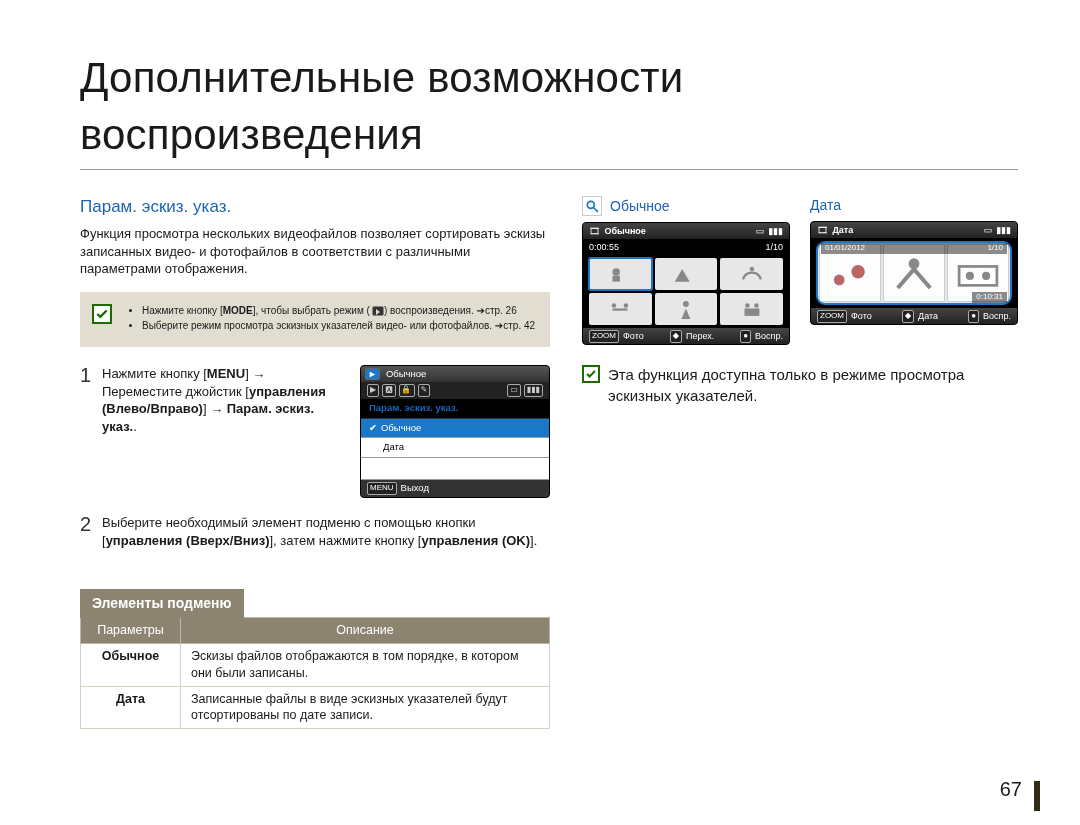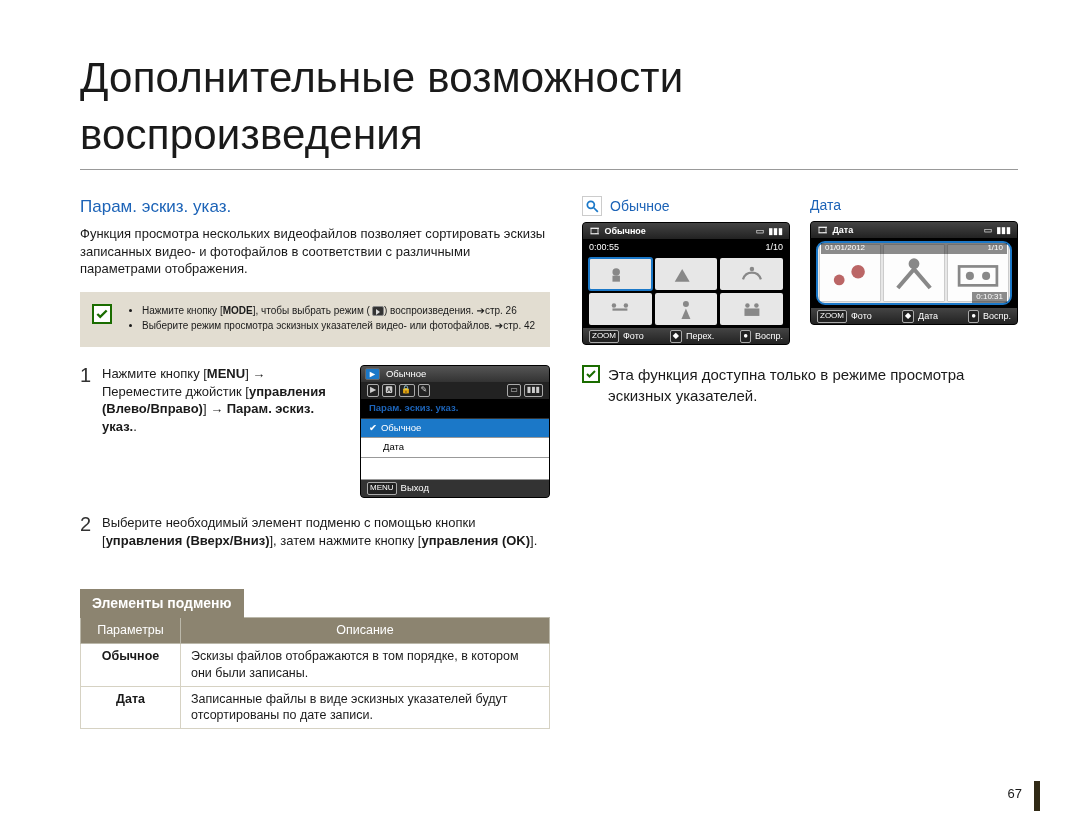--- a/index.html
+++ b/index.html
@@ -295,21 +295,21 @@
     font-size: 15px;
   }
   .note-line .icon-box {
     width: 18px;height:18px;border:2px solid #1a6c00;display:flex;align-items:center;justify-content:center;background:#fff;flex-shrink:0;
   }
   .note-line .icon-box svg{width:12px;height:12px;}
   .page-num {
     position: absolute;
     bottom: 22px;
     right: 58px;
-    font-size: 13px;
+    font-size: 20px;
     text-align: right;
     margin-left: 22px;
   }
   .page-num-bar {
     width: 6px;
     height: 30px;
     background: #312a16;
     position: absolute;
     bottom: 14px;
     right: 40px;

